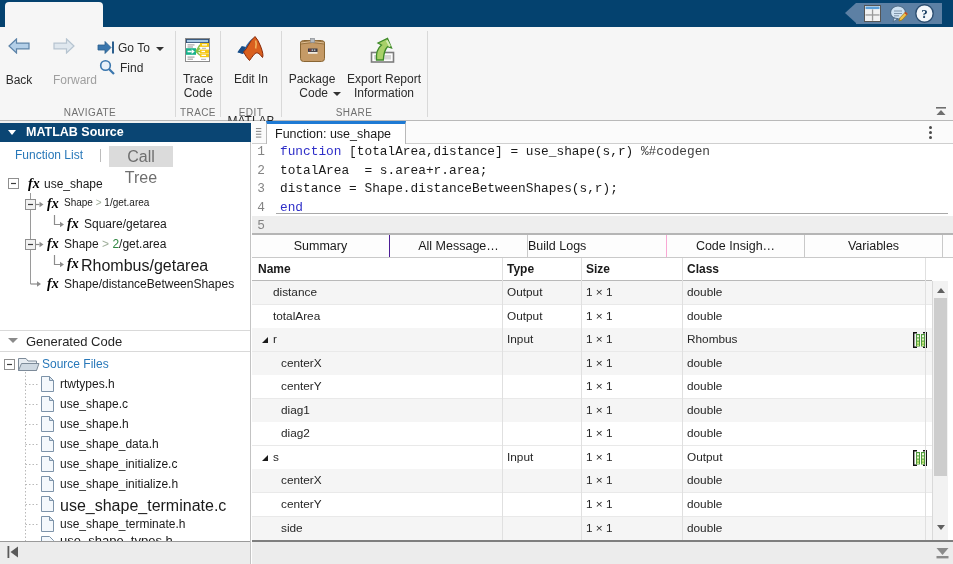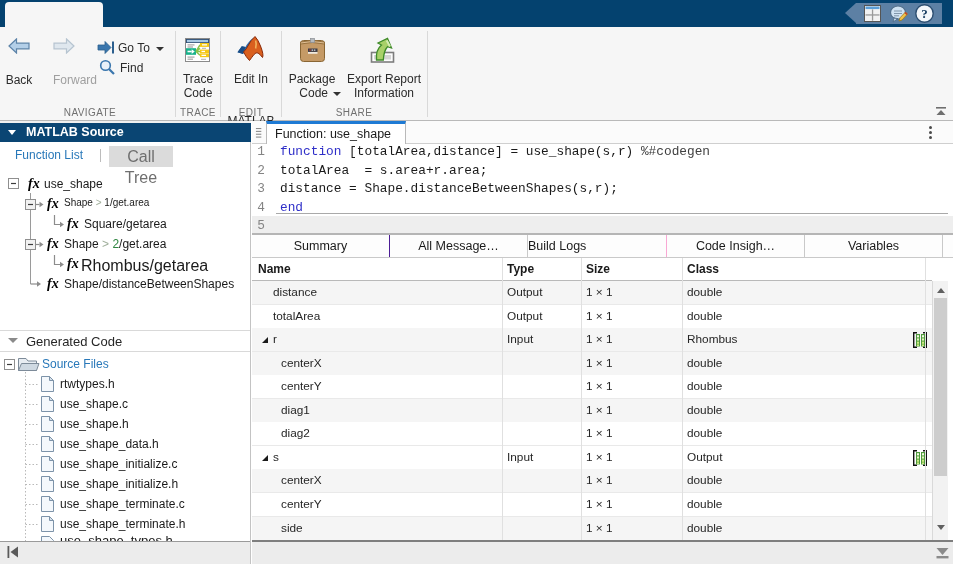--- a/index.html
+++ b/index.html
@@ -238,21 +238,21 @@
       <div class="abs" style="left:60px;top:457px;font-size:12px;color:#1a1a1a;">use_shape_initialize.c</div>
       <svg class="abs" style="left:41px;top:476px;" width="13" height="16" viewBox="0 0 13 16">
         <path d="M0.5 0.5 L8.5 0.5 L12.5 4.5 L12.5 15.5 L0.5 15.5 Z" fill="#f4f8fc" stroke="#7d93a9" stroke-width="1"></path>
         <path d="M8.5 0.5 L8.5 4.5 L12.5 4.5 Z" fill="#d7e2ec" stroke="#7d93a9" stroke-width="1"></path>
       </svg>
       <div class="abs" style="left:60px;top:477px;font-size:12px;color:#1a1a1a;">use_shape_initialize.h</div>
       <svg class="abs" style="left:41px;top:496px;" width="13" height="16" viewBox="0 0 13 16">
         <path d="M0.5 0.5 L8.5 0.5 L12.5 4.5 L12.5 15.5 L0.5 15.5 Z" fill="#f4f8fc" stroke="#7d93a9" stroke-width="1"></path>
         <path d="M8.5 0.5 L8.5 4.5 L12.5 4.5 Z" fill="#d7e2ec" stroke="#7d93a9" stroke-width="1"></path>
       </svg>
-      <div class="abs" style="left:60px;top:497px;font-size:12px;color:#1a1a1a;">use_shape_terminate.c</div>
+      <div class="abs" style="left:60px;top:497px;font-size:16px;color:#1a1a1a;">use_shape_terminate.c</div>
       <svg class="abs" style="left:41px;top:516px;" width="13" height="16" viewBox="0 0 13 16">
         <path d="M0.5 0.5 L8.5 0.5 L12.5 4.5 L12.5 15.5 L0.5 15.5 Z" fill="#f4f8fc" stroke="#7d93a9" stroke-width="1"></path>
         <path d="M8.5 0.5 L8.5 4.5 L12.5 4.5 Z" fill="#d7e2ec" stroke="#7d93a9" stroke-width="1"></path>
       </svg>
       <div class="abs" style="left:60px;top:517px;font-size:12px;color:#1a1a1a;">use_shape_terminate.h</div>
       <svg class="abs" style="left:41px;top:536px;" width="13" height="6" viewBox="0 0 13 6">
         <path d="M0.5 0.5 L8.5 0.5 L12.5 4.5 L12.5 6 L0.5 6 Z" fill="#f4f8fc" stroke="#7d93a9" stroke-width="1"></path>
       </svg>
       <div class="abs" style="left:60px;top:533px;font-size:13px;color:#1a1a1a;height:8px;overflow:hidden;">use_shape_types.h</div>
     </div>

